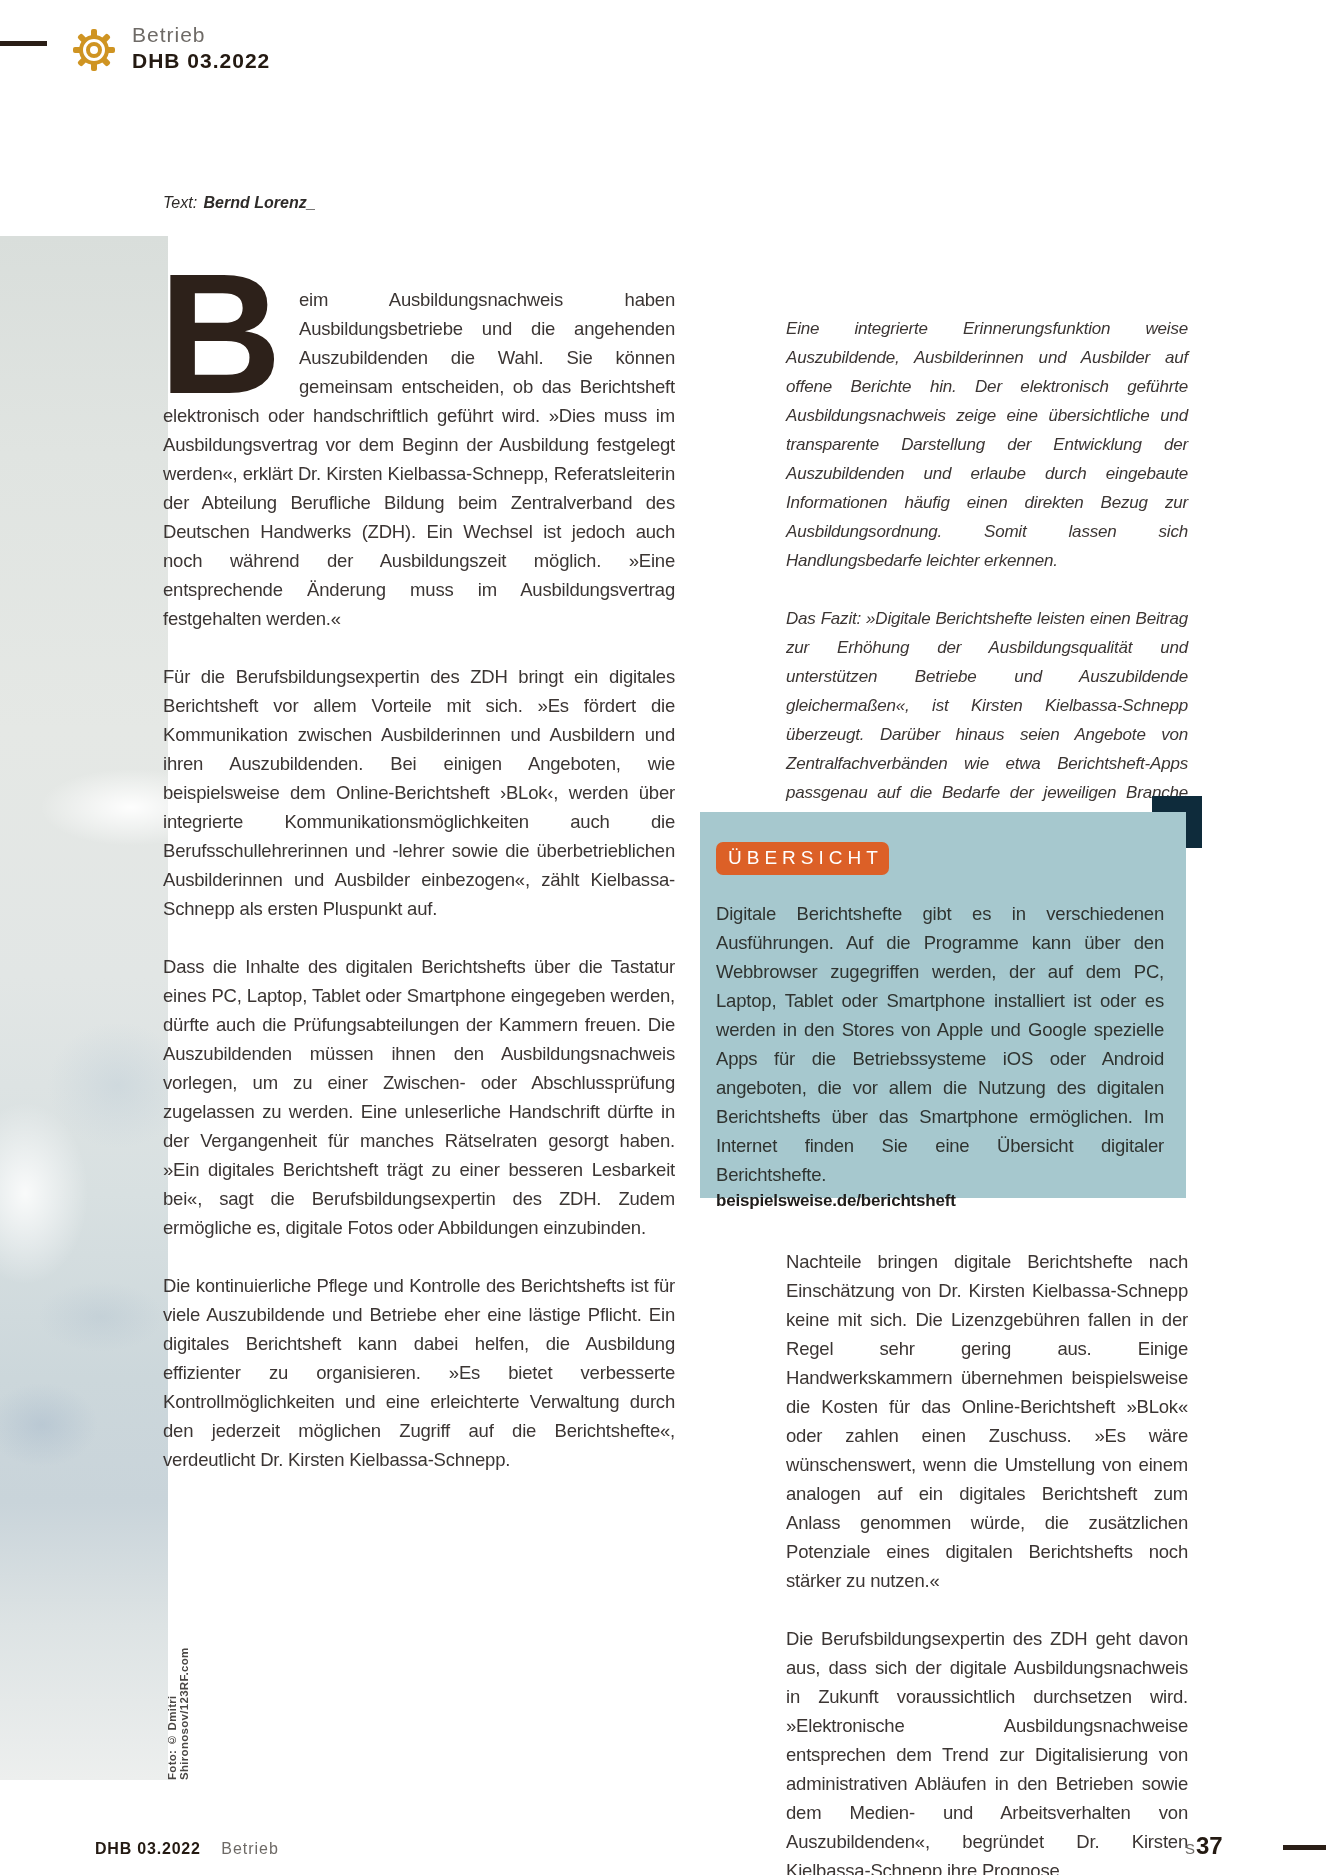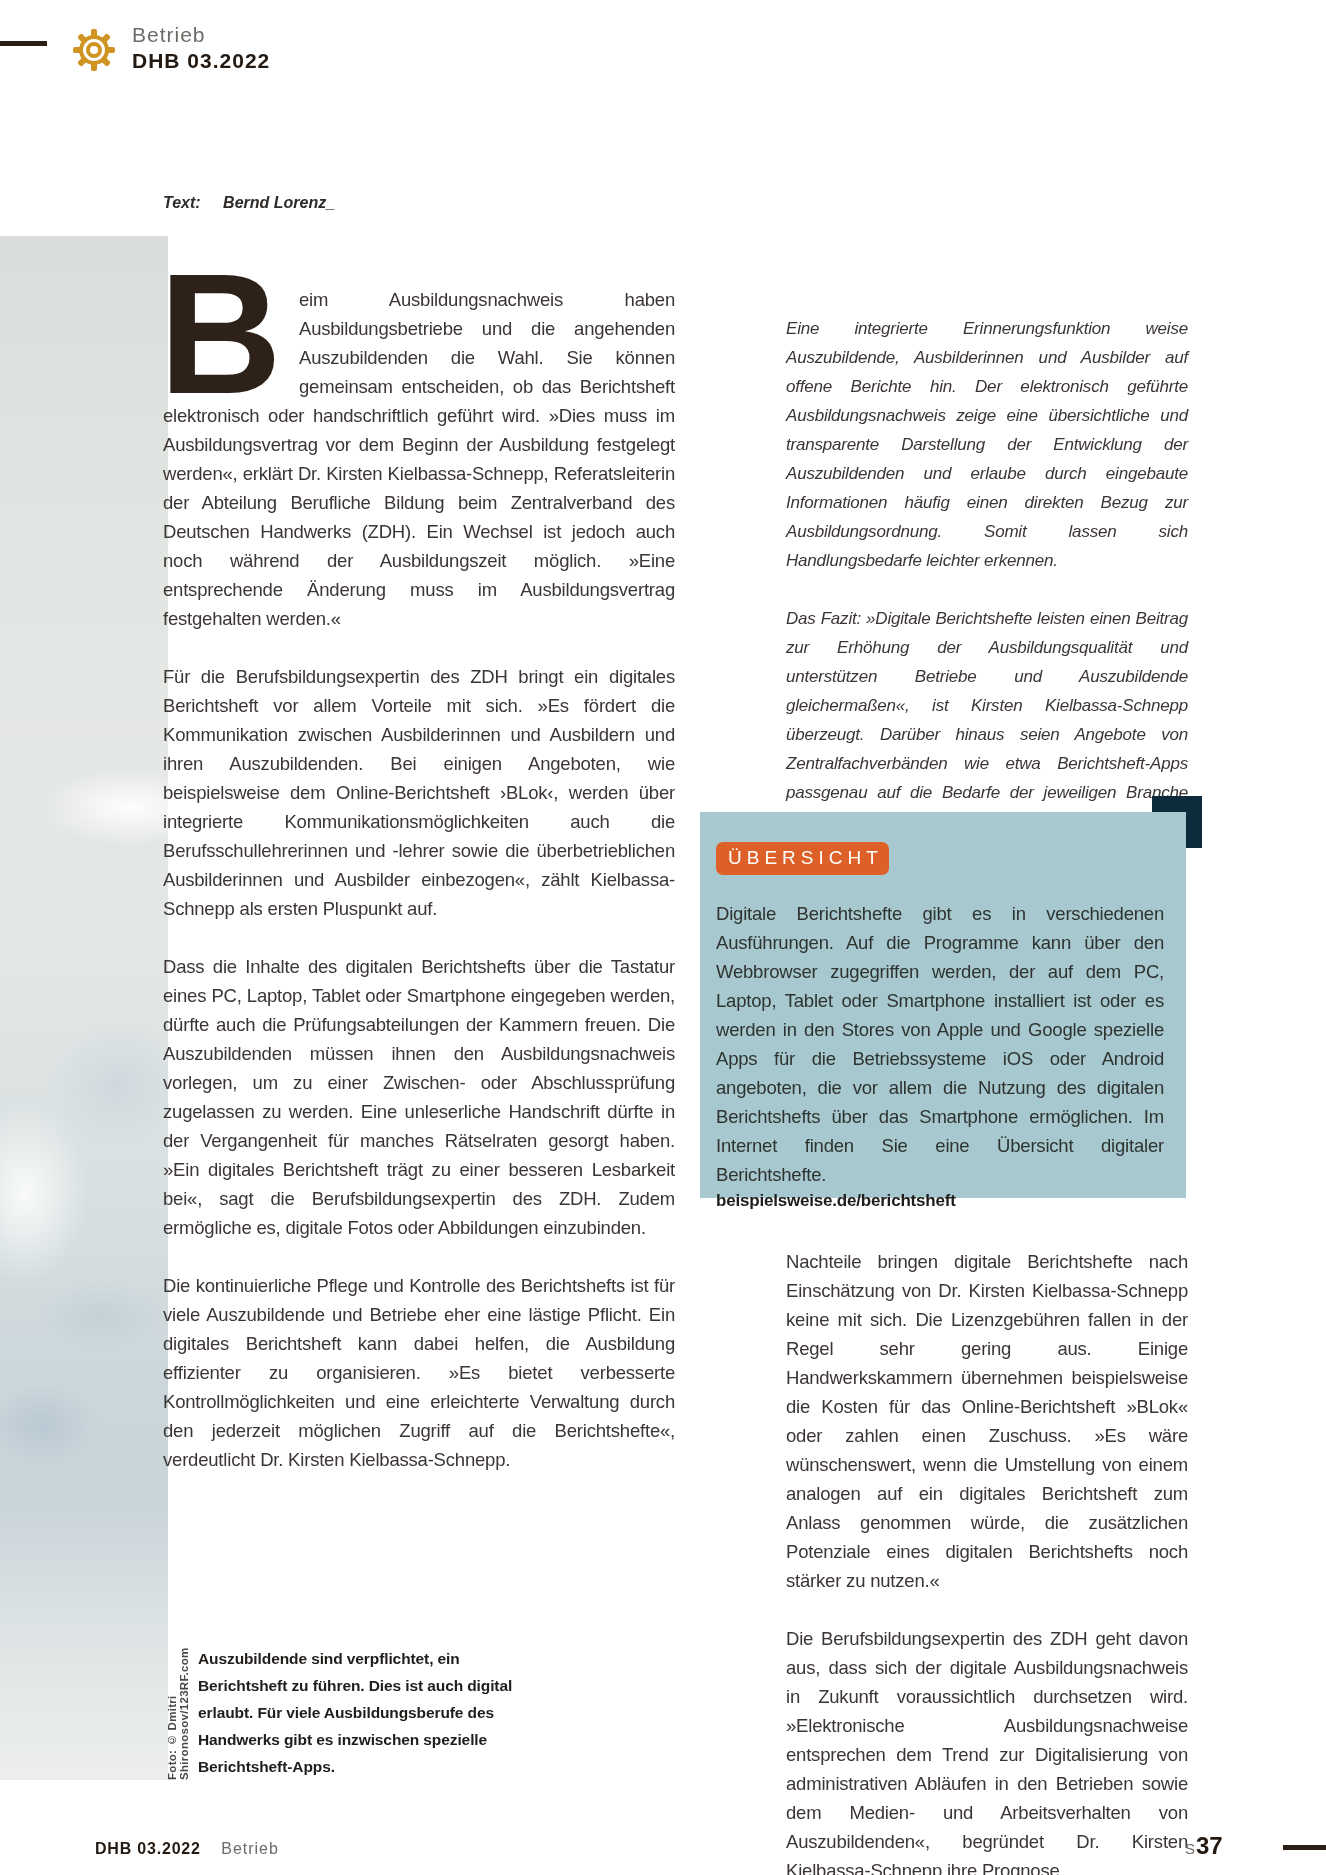--- a/index.html
+++ b/index.html
@@ -15,21 +15,21 @@
   .rule{background:#2a1e16;height:5px;position:absolute;}
   .rule-left{left:0;top:41px;width:47px;}
   .rule-right{left:1283px;top:1845px;width:43px;}
   .kicker{position:absolute;left:70px;top:22px;display:flex;align-items:flex-start;}
   .gear{display:block;width:48px;height:48px;margin-top:4px;}
   .kicker-text{margin-left:14px;}
   .kicker-section{font-size:21px;color:#6e6a66;letter-spacing:1px;line-height:26px;}
   .kicker-issue{font-size:21px;font-weight:bold;color:#241a12;letter-spacing:1px;line-height:26px;}
   
   .byline{position:absolute;left:163px;top:194px;font-size:16px;font-style:italic;color:#2e2b29;}
-  .byline-prefix{font-weight:bold;margin-right:18px;}
+  .byline-prefix{font-weight:normal;margin-right:2px;}
   .byline-author{font-weight:bold;}
   
   .photo-strip{
     position:absolute;left:0;top:236px;width:168px;height:1544px;
     background:
       radial-gradient(ellipse 130px 55px at 78% 37%, rgba(255,255,255,0.95), rgba(255,255,255,0) 70%),
       radial-gradient(ellipse 90px 130px at 15% 62%, rgba(255,255,255,0.85), rgba(255,255,255,0) 70%),
       radial-gradient(ellipse 100px 90px at 70% 55%, rgba(190,205,215,0.45), rgba(190,205,215,0) 70%),
       radial-gradient(ellipse 80px 60px at 25% 77%, rgba(160,180,200,0.40), rgba(160,180,200,0) 70%),
       radial-gradient(ellipse 90px 50px at 60% 70%, rgba(175,192,205,0.35), rgba(175,192,205,0) 70%),
@@ -147,21 +147,20 @@
     <span class="infobox-label">ÜBERSICHT</span>
     <p class="infobox-text">Digitale Berichtshefte gibt es in verschiedenen Ausführungen. Auf die Programme kann über den Webbrowser zugegriffen werden, der auf dem PC, Laptop, Tablet oder Smartphone installiert ist oder es werden in den Stores von Apple und Google spezielle Apps für die Betriebssysteme iOS oder Android angeboten, die vor allem die Nutzung des digitalen Berichtshefts über das Smartphone ermöglichen. Im Internet finden Sie eine Übersicht digitaler Berichtshefte.</p>
     <a href="#" class="infobox-link">beispielsweise.de/berichtsheft</a>
   </aside>
 
   <section class="col2-lower">
     <p class="para">Nachteile bringen digitale Berichtshefte nach Einschätzung von Dr. Kirsten Kielbassa-Schnepp keine mit sich. Die Lizenzgebühren fallen in der Regel sehr gering aus. Einige Handwerkskammern übernehmen beispielsweise die Kosten für das Online-Berichtsheft »BLok« oder zahlen einen Zuschuss. »Es wäre wünschenswert, wenn die Umstellung von einem analogen auf ein digitales Berichtsheft zum Anlass genommen würde, die zusätzlichen Potenziale eines digitalen Berichtshefts noch stärker zu nutzen.«</p>
     <p class="para">Die Berufsbildungsexpertin des ZDH geht davon aus, dass sich der digitale Ausbildungsnachweis in Zukunft voraussichtlich durchsetzen wird. »Elektronische Ausbildungsnachweise entsprechen dem Trend zur Digitalisierung von administrativen Abläufen in den Betrieben sowie dem Medien- und Arbeitsverhalten von Auszubildenden«, begründet Dr. Kirsten Kielbassa-Schnepp ihre Prognose.</p>
   </section>
 
-  <div class="caption">Auszubildende sind verpflichtet, ein Berichtsheft zu führen. Dies ist auch digital erlaubt. Für viele Ausbildungsberufe des Handwerks gibt es inzwischen spezielle Berichtsheft-Apps.</div>
 
   <footer>
     <div class="footer-left">
       <span class="footer-issue">DHB 03.2022</span>
       <span class="footer-section">Betrieb</span>
     </div>
     <div class="footer-right">
       <span class="page-prefix">S</span>
       <span class="page-number">37</span>
     </div>

